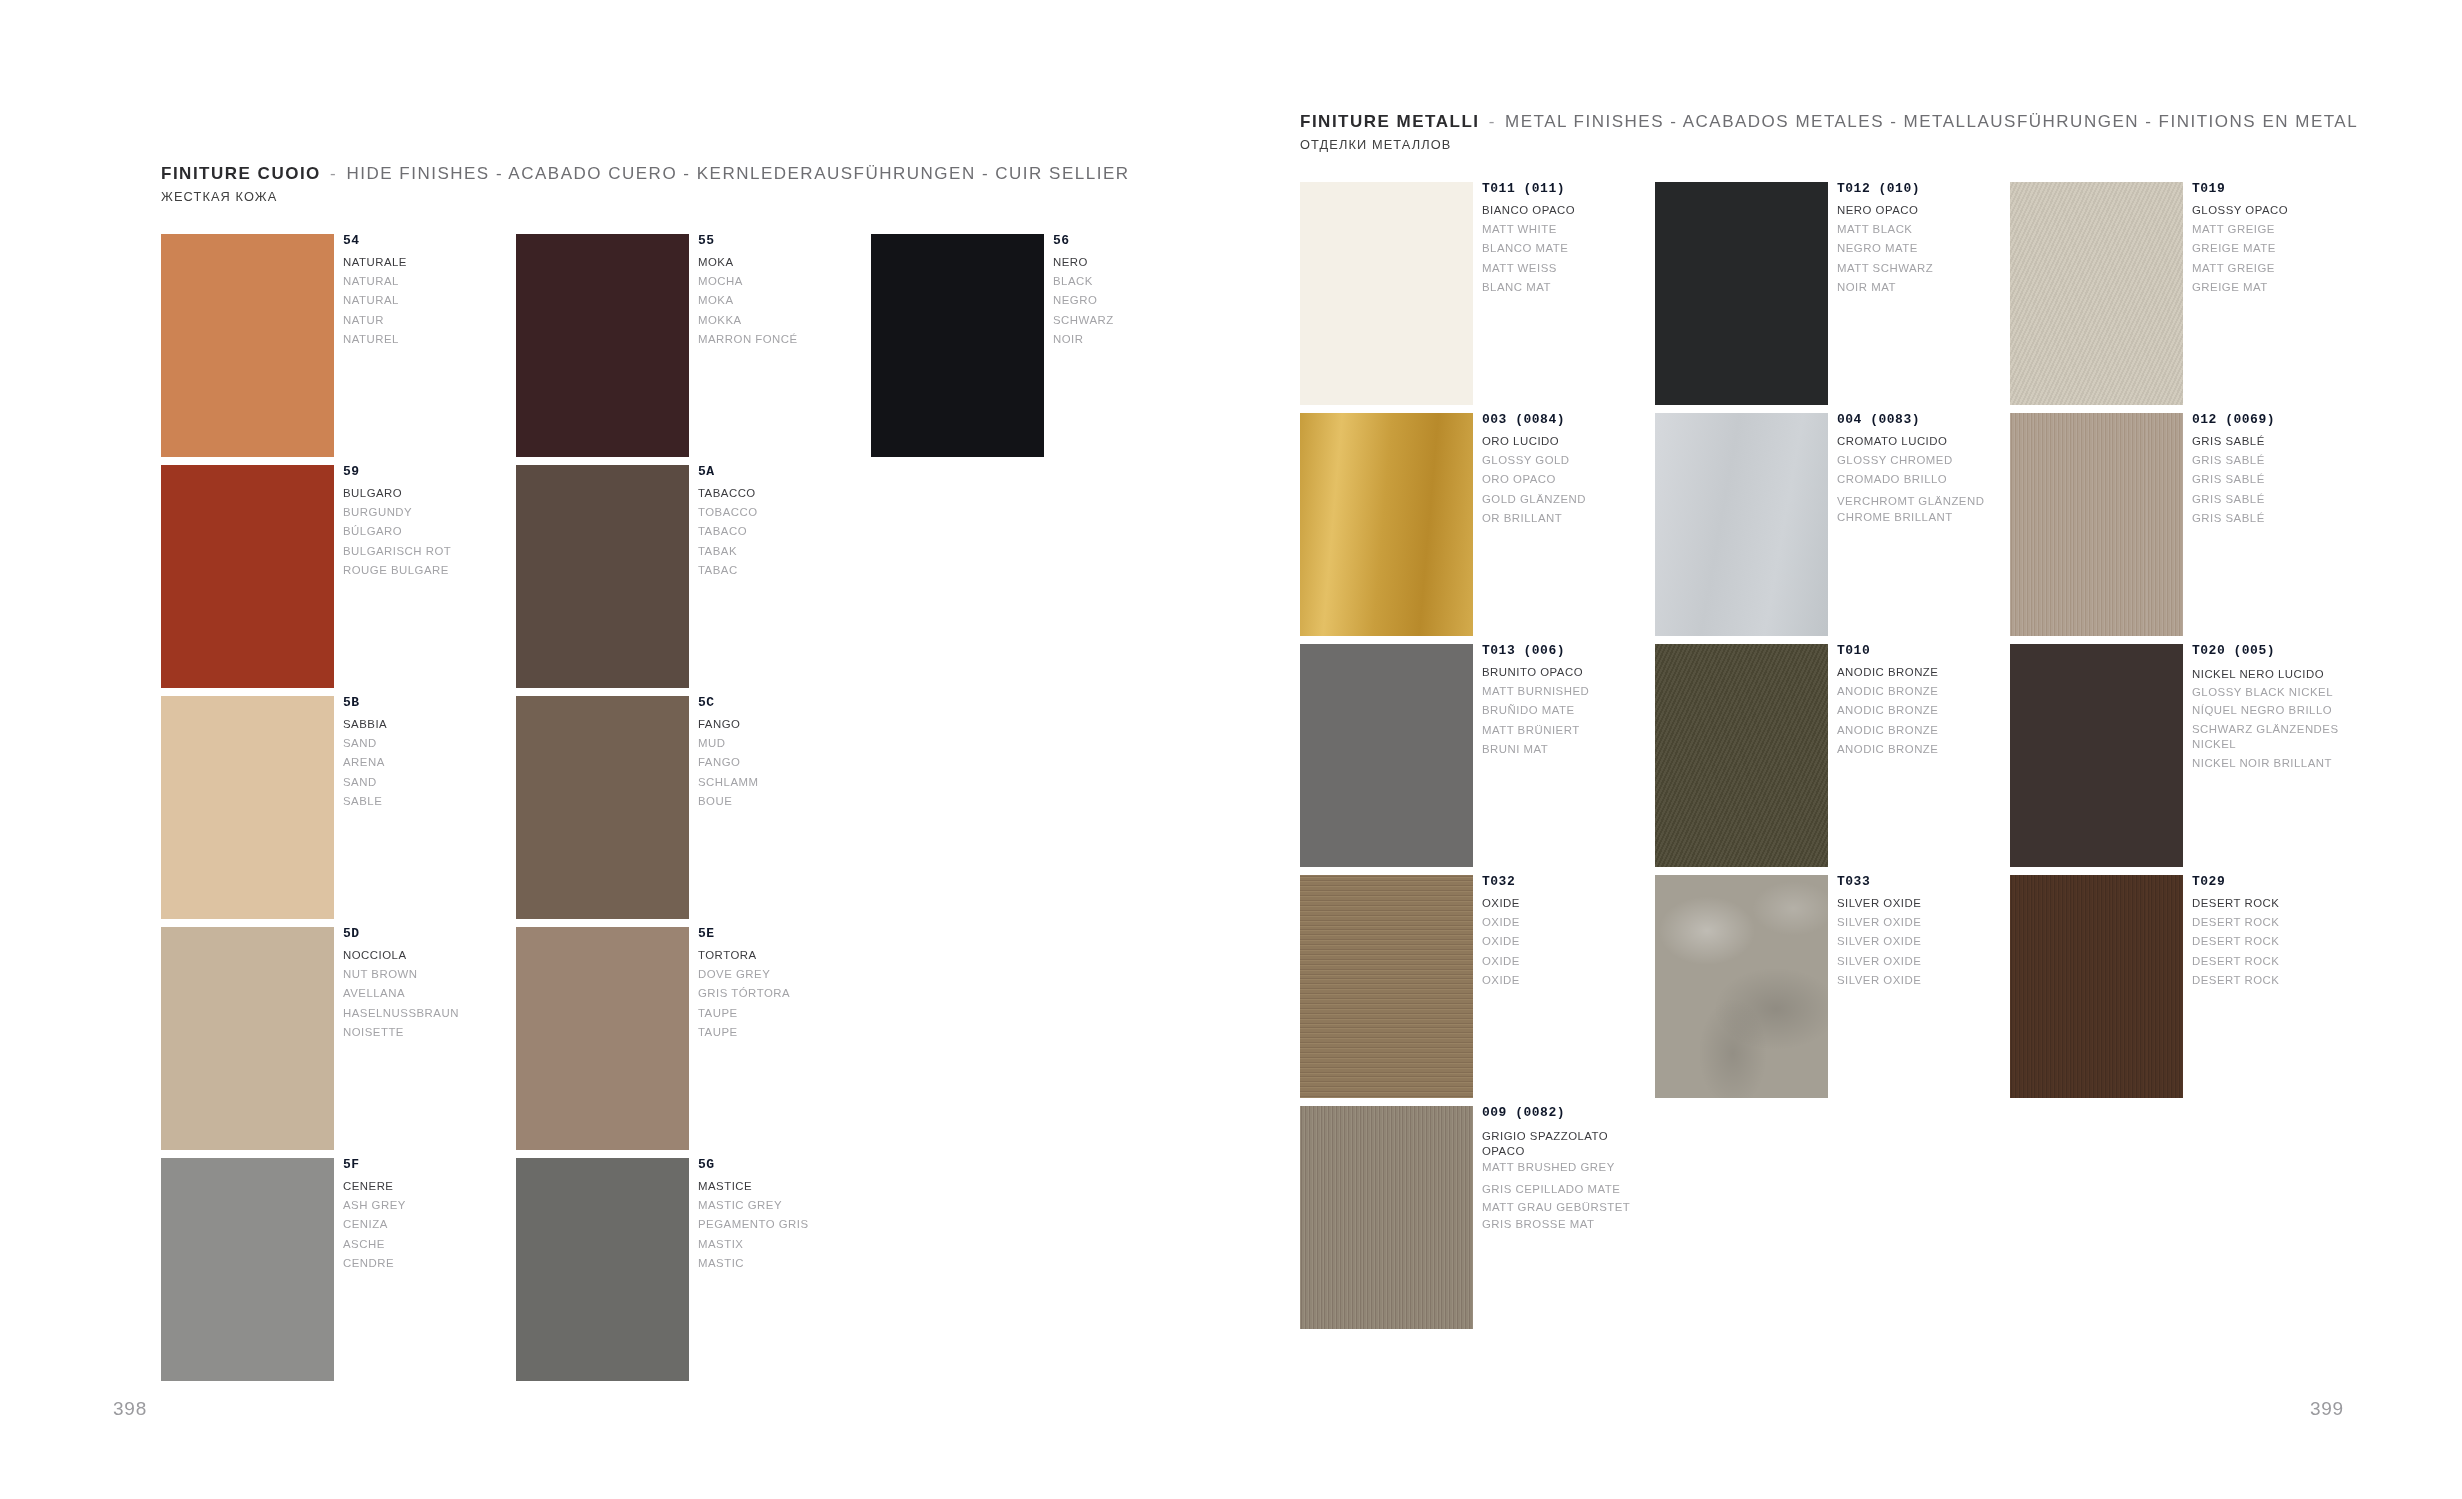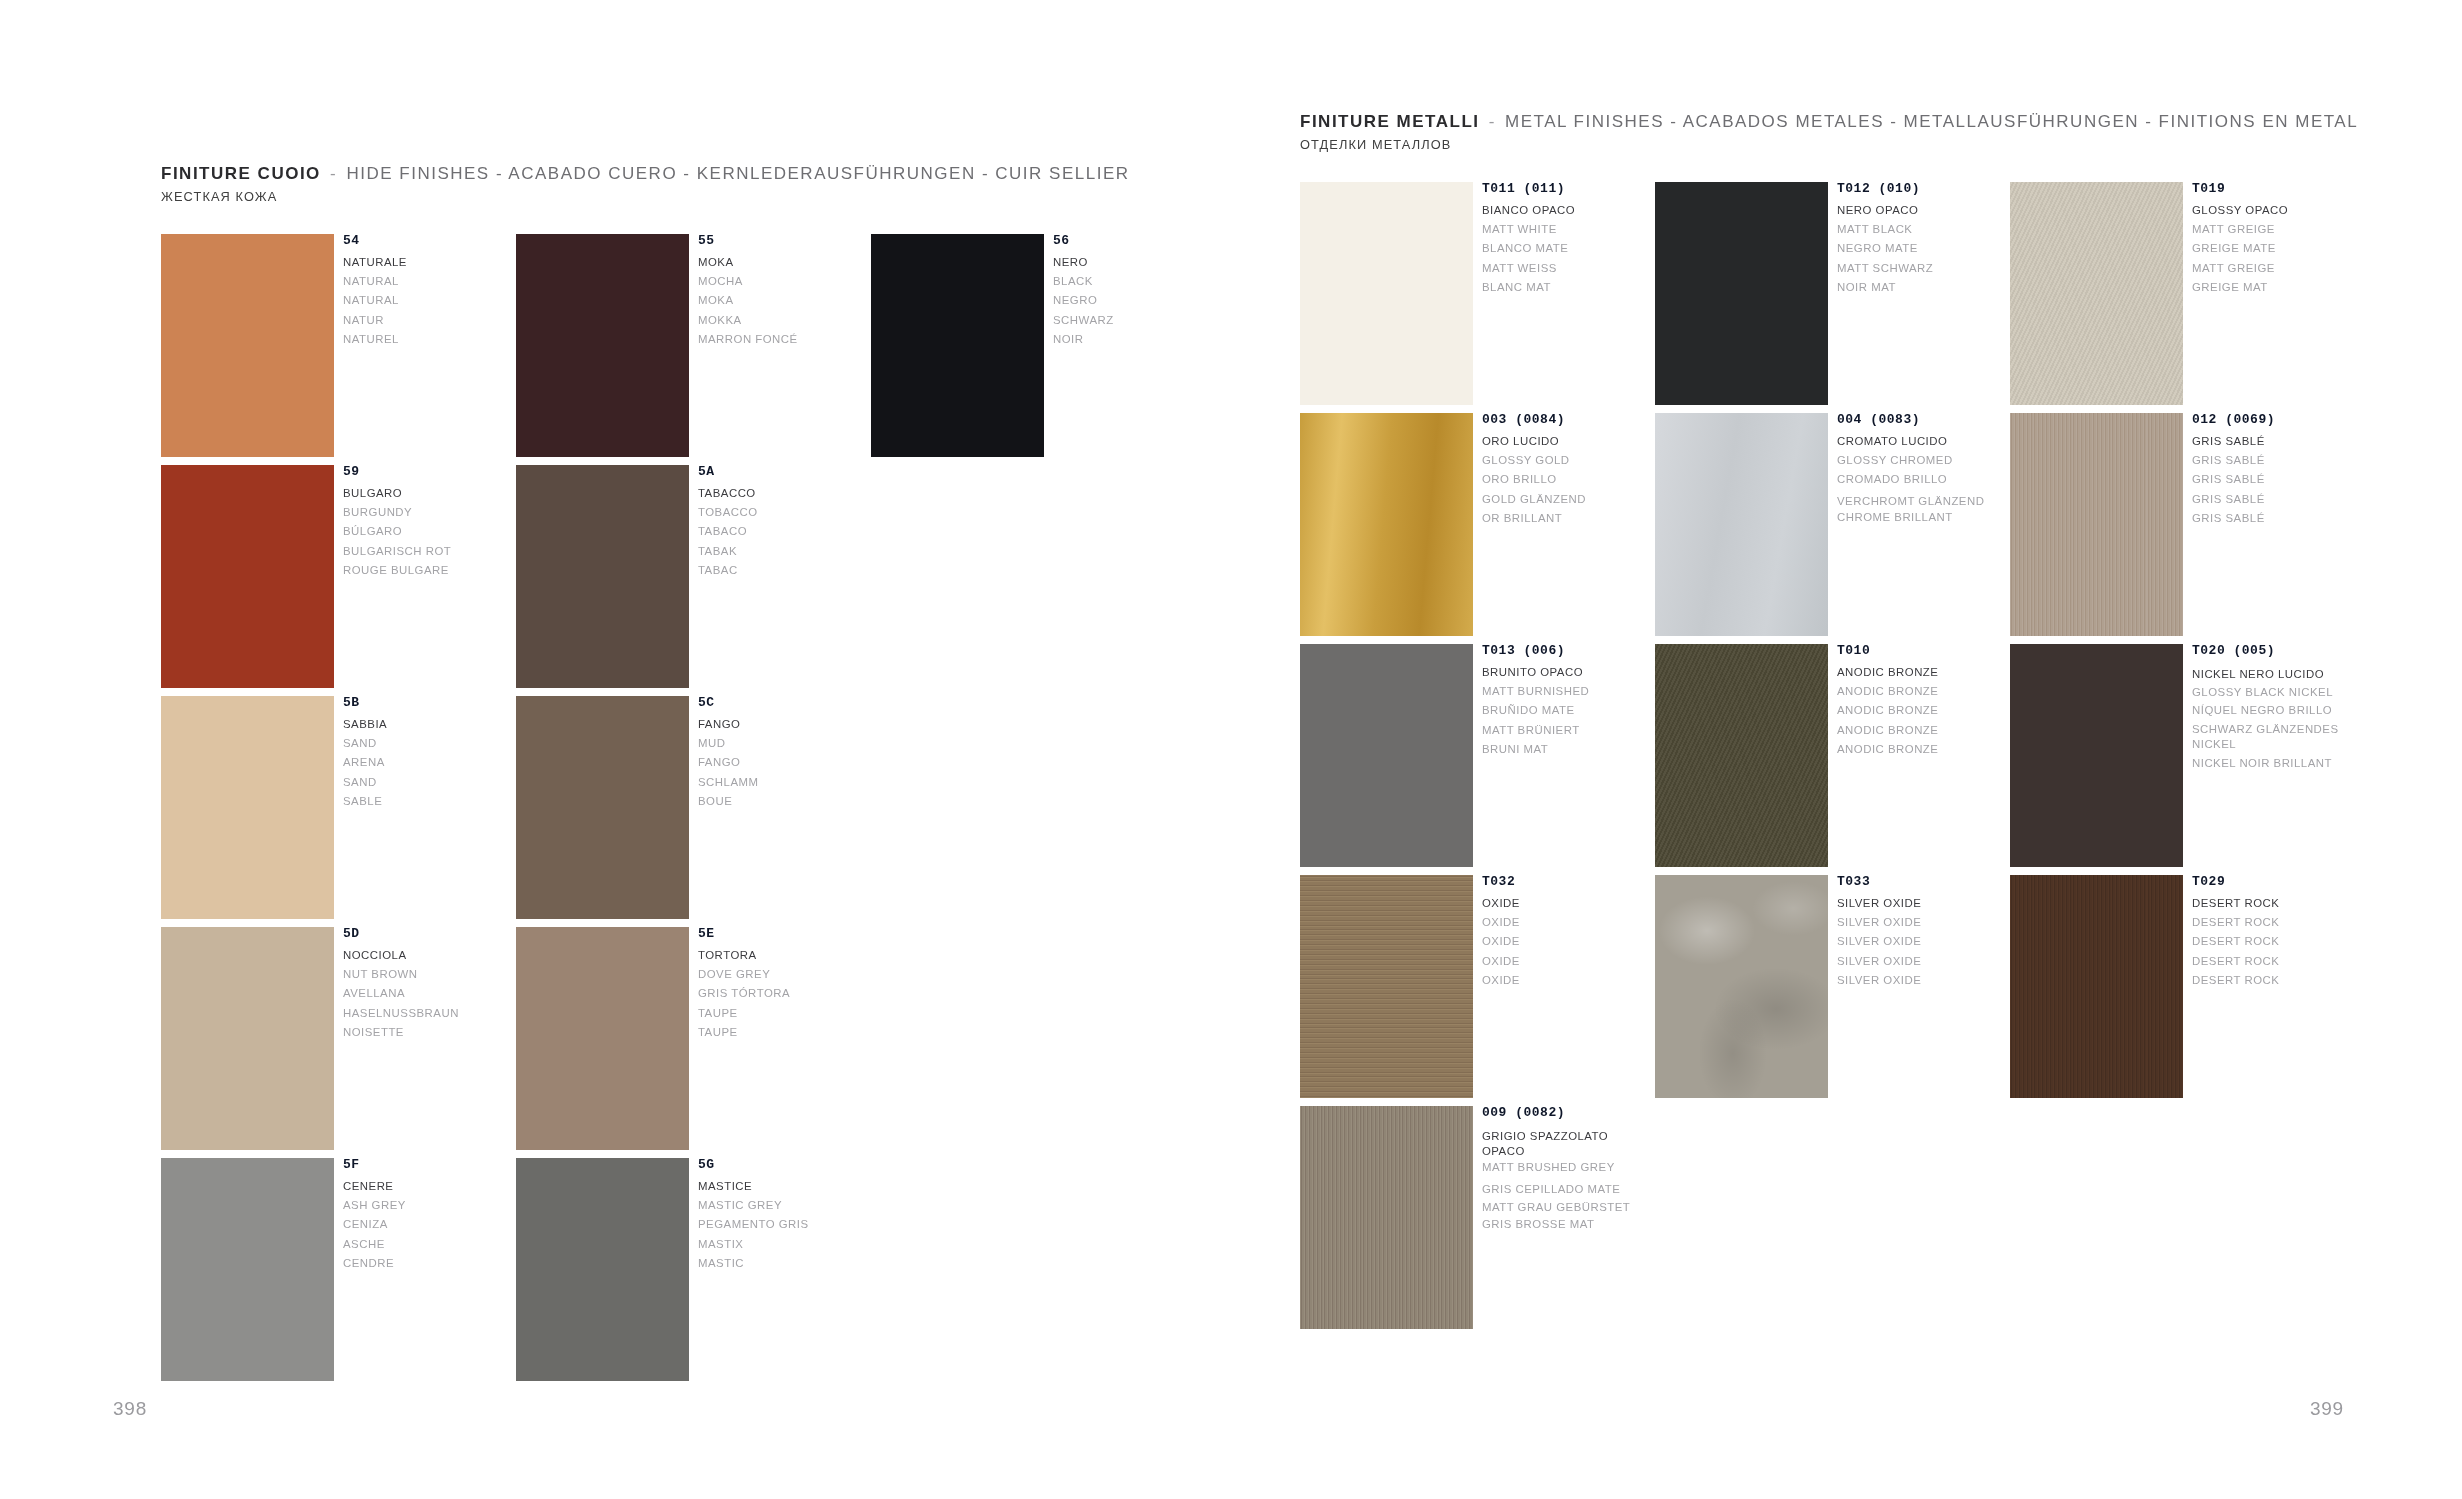--- a/index.html
+++ b/index.html
@@ -314,21 +314,21 @@
             <div class="nm">MATT GREIGE</div>
             <div class="nm">GREIGE MAT</div>
           </div>
         </div>
         <div class="cell">
           <div class="sw" style="background:linear-gradient(95deg,#c79d3c 0%, #e4c065 22%, #c99e3d 48%, #b88a2b 72%, #d3ab4c 100%);"></div>
           <div class="labels">
             <div class="code">003 (0084)</div>
             <div class="nm primary">ORO LUCIDO</div>
             <div class="nm">GLOSSY GOLD</div>
-            <div class="nm">ORO BRILLO</div>
+            <div class="nm">ORO OPACO</div>
             <div class="nm">GOLD GLÄNZEND</div>
             <div class="nm">OR BRILLANT</div>
           </div>
         </div>
         <div class="cell">
           <div class="sw" style="background:linear-gradient(100deg,#d6d9dd 0%, #c6cace 40%, #cfd3d7 70%, #bfc4c8 100%);"></div>
           <div class="labels">
             <div class="code">004 (0083)</div>
             <div class="nm primary">CROMATO LUCIDO</div>
             <div class="nm">GLOSSY CHROMED</div>

